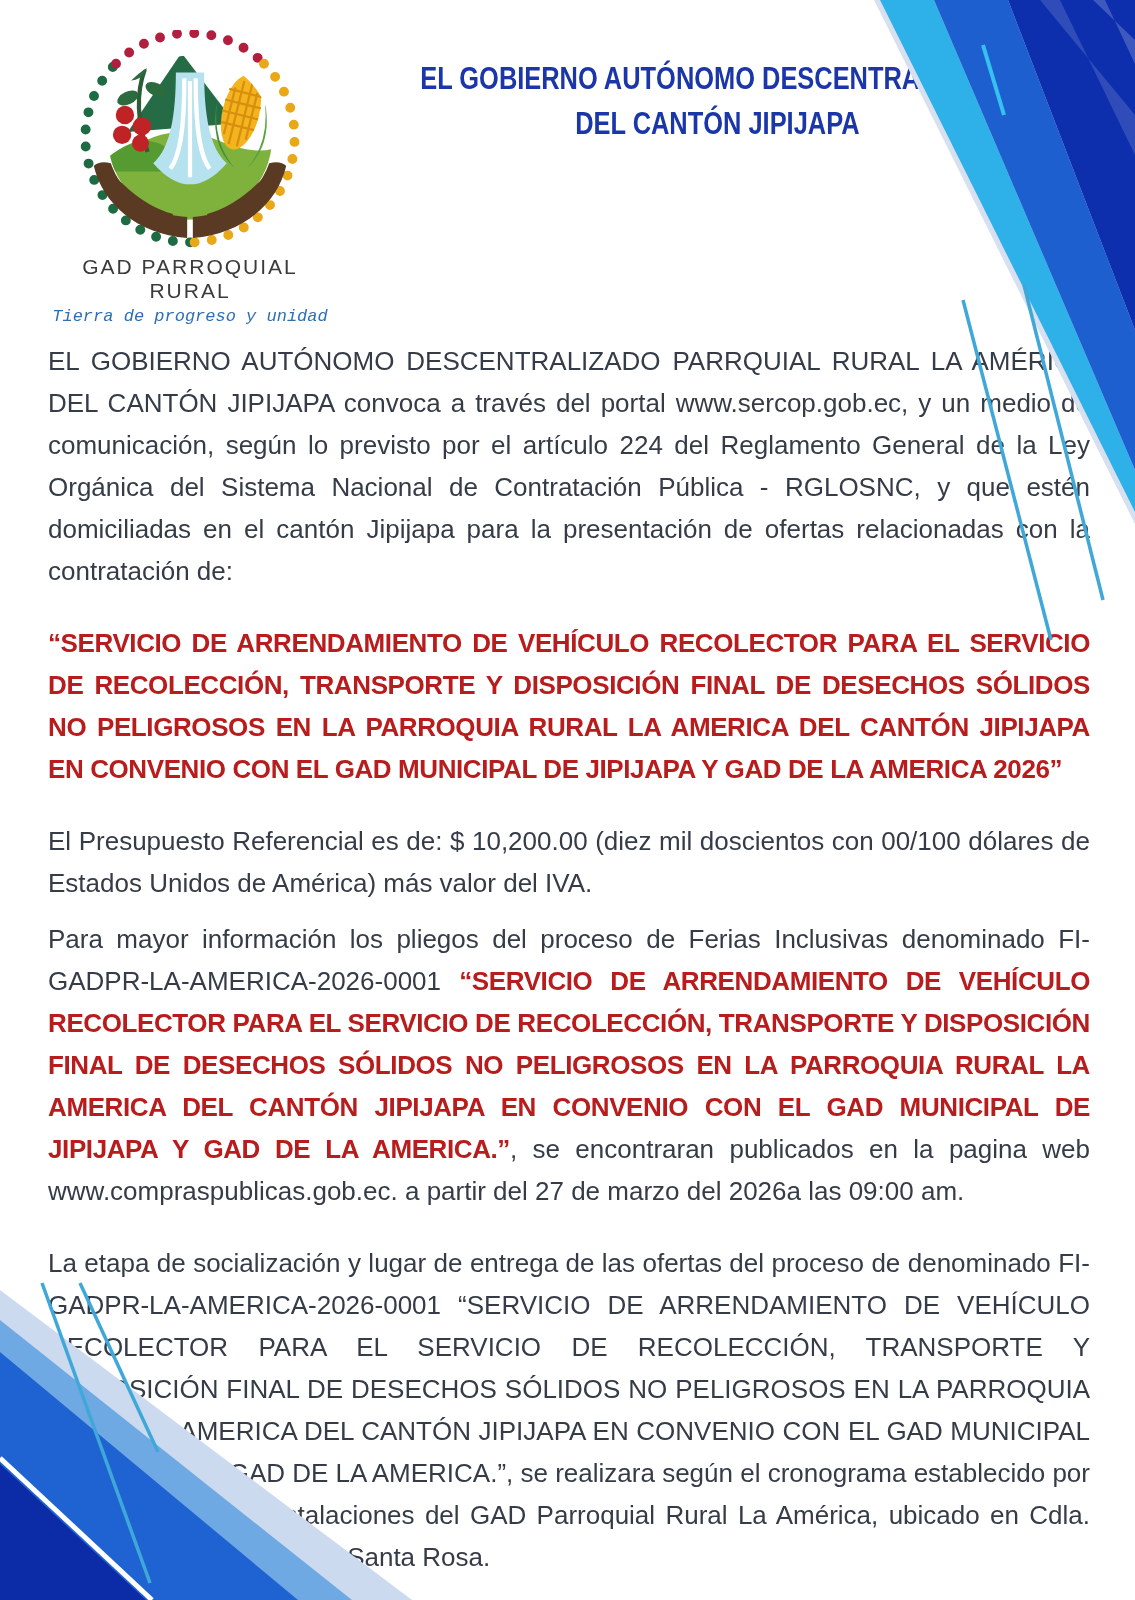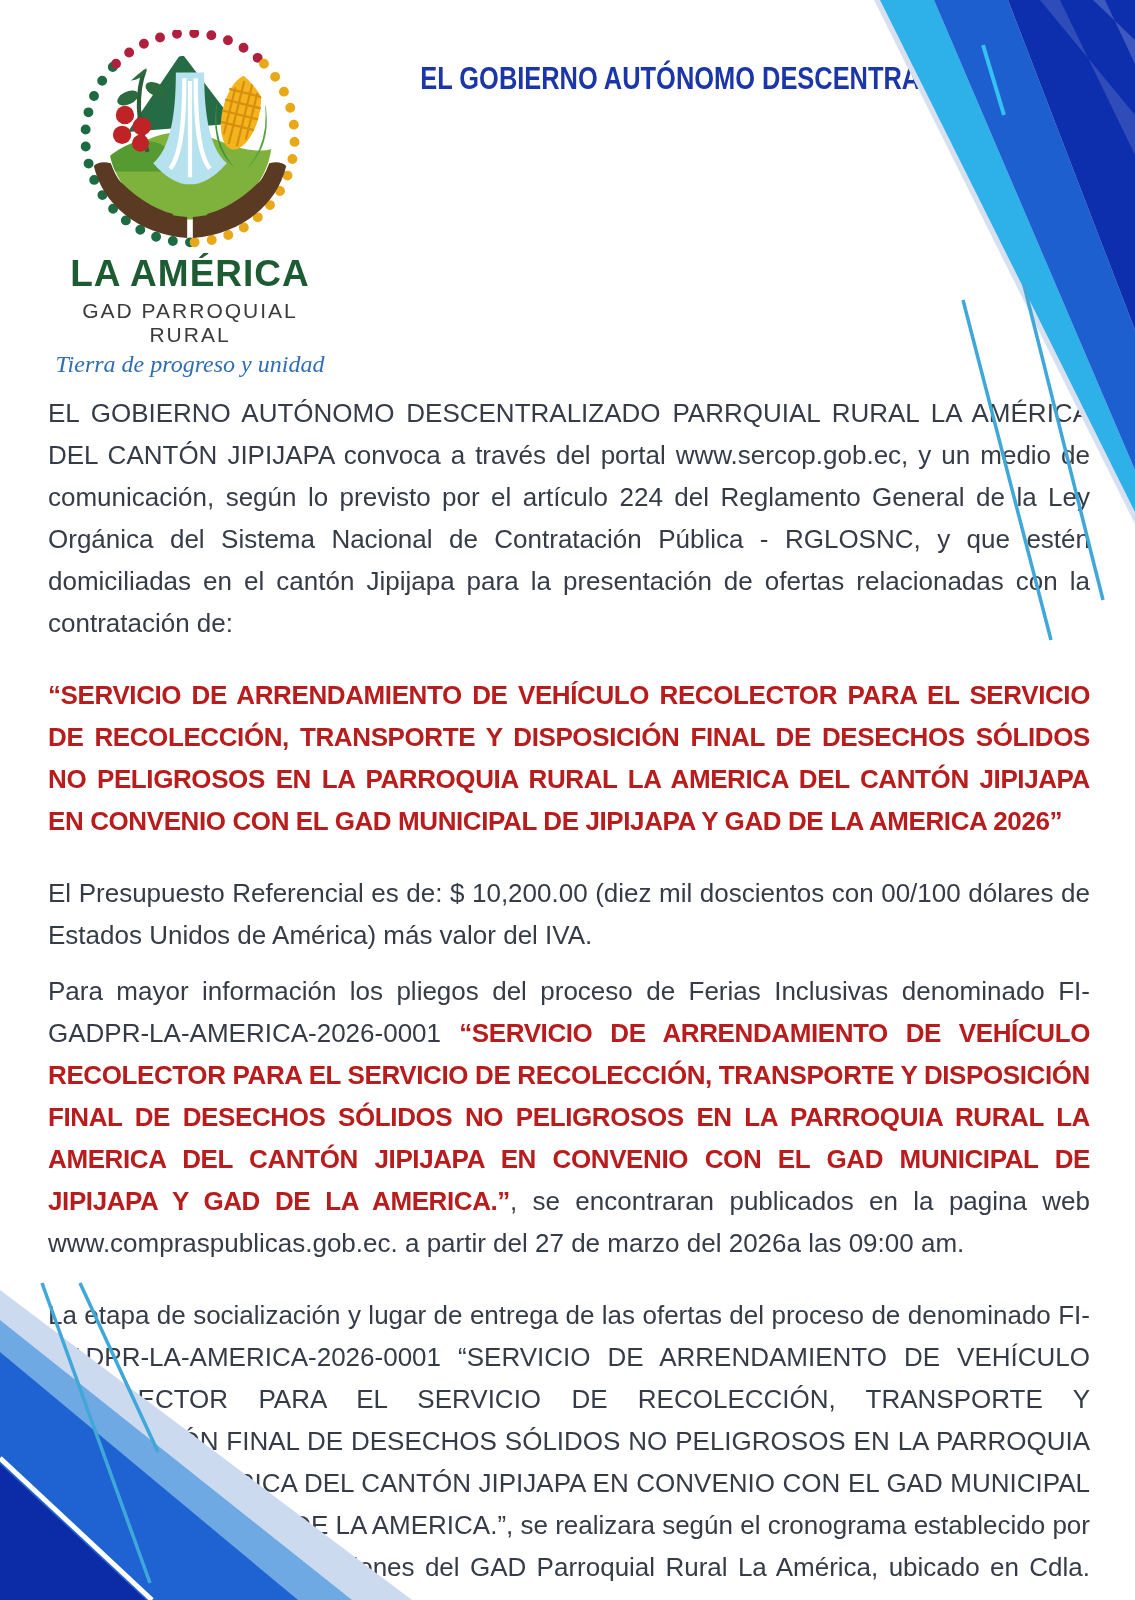--- a/index.html
+++ b/index.html
@@ -8,21 +8,21 @@
     background:#ffffff; overflow:hidden;
     font-family:"Liberation Sans", sans-serif;
     color:#353c47;
   }
   
   .top-row{display:flex; padding:16px 40px 0 40px;}
   .logo-col{width:300px; text-align:center; padding-top:14px; flex:none;}
   .logo-col svg{display:block; margin:0 auto;}
   .logo-title{font-size:37px; font-weight:800; color:#1d5c33; letter-spacing:1px; margin-top:2px;}
   .logo-subtitle{font-size:21px; color:#3b3b3b; letter-spacing:2px; margin-top:4px;}
-  .logo-tagline{font-family:Liberation Serif, serif; font-style:italic; font-size:24px; color:#2f6db5; margin-top:4px;}
+  .logo-tagline{font-family:Liberation Mono, monospace; font-style:italic; font-size:17px; color:#2f6db5; margin-top:4px;}
   .title-col{flex:1; text-align:center; padding-top:40px; color:#1b36a8;}
   .gov-line{display:block; font-weight:800; font-size:31px; line-height:45px;}
   .gov-line>span{display:inline-block; transform:scaleX(0.82); transform-origin:center; white-space:nowrap;}
   .convocatoria{margin-top:28px; font-weight:800; font-size:47px;}
   .convocatoria>span{display:inline-block; transform:scaleX(0.88); transform-origin:center; letter-spacing:1px;}
   
   .doc-body{padding:14px 45px 0 48px;}
   .para{font-size:26px; line-height:42px; text-align:justify; margin:0 0 30px 0; color:#353c47;}
   .para.tight{margin-bottom:14px;}
   .quote-bold{font-weight:700; letter-spacing:-0.4px; color:#b91c1c;}
@@ -78,26 +78,26 @@
           </g>
         </g>
 
         <g>
           <path d="M 14 96 C 20 122 44 144 80 147 L 80 132 C 52 130 34 116 26 94 Q 18 92 14 96 Z" fill="#5a3a22"></path>
           <path d="M 150 96 C 144 122 120 144 84 147 L 84 132 C 112 130 130 116 138 94 Q 146 92 150 96 Z" fill="#5a3a22"></path>
           <path d="M 28 102 Q 48 124 70 130 L 66 140 Q 42 130 22 108 Z" fill="#5a3a22"></path>
           <path d="M 136 102 Q 116 124 94 130 L 98 140 Q 122 130 142 108 Z" fill="#5a3a22"></path>
         </g>
       </svg>
-      <div class="logo-title">LA AMÉRICA</div>
       <div class="logo-subtitle">GAD PARROQUIAL RURAL</div>
       <div class="logo-tagline">Tierra de progreso y unidad</div>
     </div>
     <div class="title-col">
       <div class="gov-line"><span>EL GOBIERNO AUTÓNOMO DESCENTRALIZADO</span></div>
+      <div class="gov-line"><span>DEL CANTÓN JIPIJAPA</span></div>
     </div>
   </div>
 
   <div class="doc-body">
     <p class="para">EL GOBIERNO AUTÓNOMO DESCENTRALIZADO PARRQUIAL RURAL LA AMÉRICA DEL CANTÓN JIPIJAPA convoca a través del portal www.sercop.gob.ec, y un medio de comunicación, según lo previsto por el artículo 224 del Reglamento General de la Ley Orgánica del Sistema Nacional de Contratación Pública - RGLOSNC, y que estén domiciliadas en el cantón Jipijapa para la presentación de ofertas relacionadas con la contratación de:</p>
 
     <p class="para quote-bold">“SERVICIO DE ARRENDAMIENTO DE VEHÍCULO RECOLECTOR PARA EL SERVICIO DE RECOLECCIÓN, TRANSPORTE Y DISPOSICIÓN FINAL DE DESECHOS SÓLIDOS NO PELIGROSOS EN LA PARROQUIA RURAL LA AMERICA DEL CANTÓN JIPIJAPA EN CONVENIO CON EL GAD MUNICIPAL DE JIPIJAPA Y GAD DE LA AMERICA 2026”</p>
 
     <p class="para tight">El Presupuesto Referencial es de: $ 10,200.00 (diez mil doscientos con 00/100 dólares de Estados Unidos de América) más valor del IVA.</p>
 

